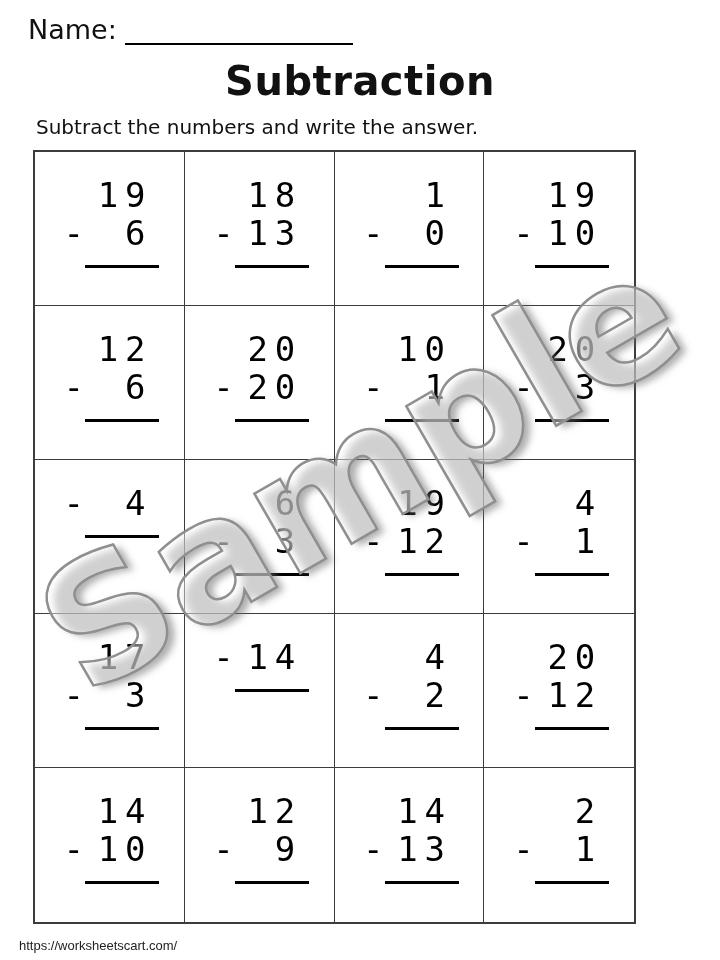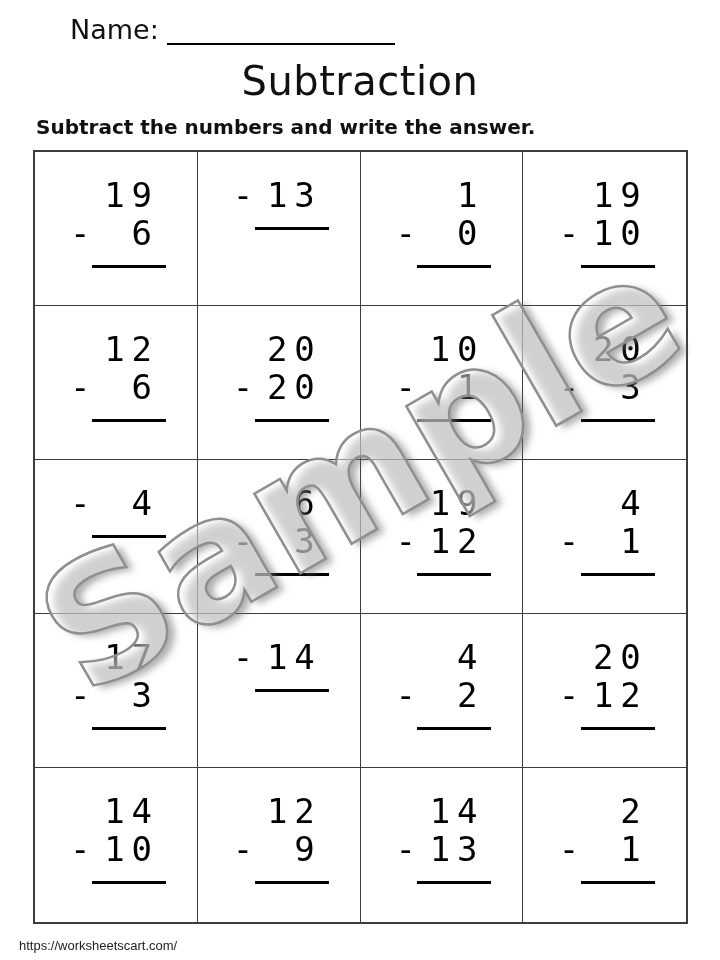--- a/index.html
+++ b/index.html
@@ -3,36 +3,36 @@
 <meta charset="utf-8">
 <style>
   html,body{margin:0;padding:0;}
   body{
     width:720px;height:960px;position:relative;background:#ffffff;
     font-family:"DejaVu Sans",sans-serif;color:#111;overflow:hidden;
   }
   
   .name-row{
     position:absolute;left:28px;top:14px;font-size:27px;font-weight:500;
-    display:flex;align-items:flex-end;margin-left:42px;
+    display:flex;align-items:flex-end;
   }
   .name-blank{
     display:inline-block;width:228px;border-bottom:2px solid #000;
     height:28px;margin-left:8px;
   }
   .title{
     position:absolute;left:0;top:58px;width:720px;text-align:center;
-    font-size:40px;font-weight:normal;letter-spacing:0.5px;
+    font-size:40px;font-weight:bold;letter-spacing:0.5px;
   }
   .instruction{
-    position:absolute;left:36px;top:115px;font-size:20px;font-weight:700;
+    position:absolute;left:36px;top:115px;font-size:20px;font-weight:400;
   }
   
   .grid{
-    position:absolute;left:33px;top:150px;width:655px;height:774px;
+    position:absolute;left:33px;top:150px;width:603px;height:774px;
     display:grid;grid-template-columns:repeat(4,1fr);grid-template-rows:repeat(5,1fr);
     border:2px solid #3c3c3c;box-sizing:border-box;
   }
   .cell{
     border-right:1.5px solid #3c3c3c;border-bottom:1.5px solid #3c3c3c;
     box-sizing:border-box;display:flex;justify-content:center;align-items:flex-start;
     padding-top:24px;
   }
   .cell:nth-child(4n){border-right:none;}
   .cell:nth-child(n+17){border-bottom:none;}
@@ -82,20 +82,21 @@
         <div class="minuend"><span class="num">19</span></div>
         <div class="subrow">
           <span class="minus">-</span>
           <span class="sub-num"><span class="num">6</span></span>
         </div>
         <div class="answer-line"></div>
       </div>
     </div>
     <div class="cell">
       <div class="prob">
+        <div class="minuend"><span class="num">18</span></div>
         <div class="subrow">
           <span class="minus">-</span>
           <span class="sub-num"><span class="num">13</span></span>
         </div>
         <div class="answer-line"></div>
       </div>
     </div>
     <div class="cell">
       <div class="prob">
         <div class="minuend"><span class="num">1</span></div>

